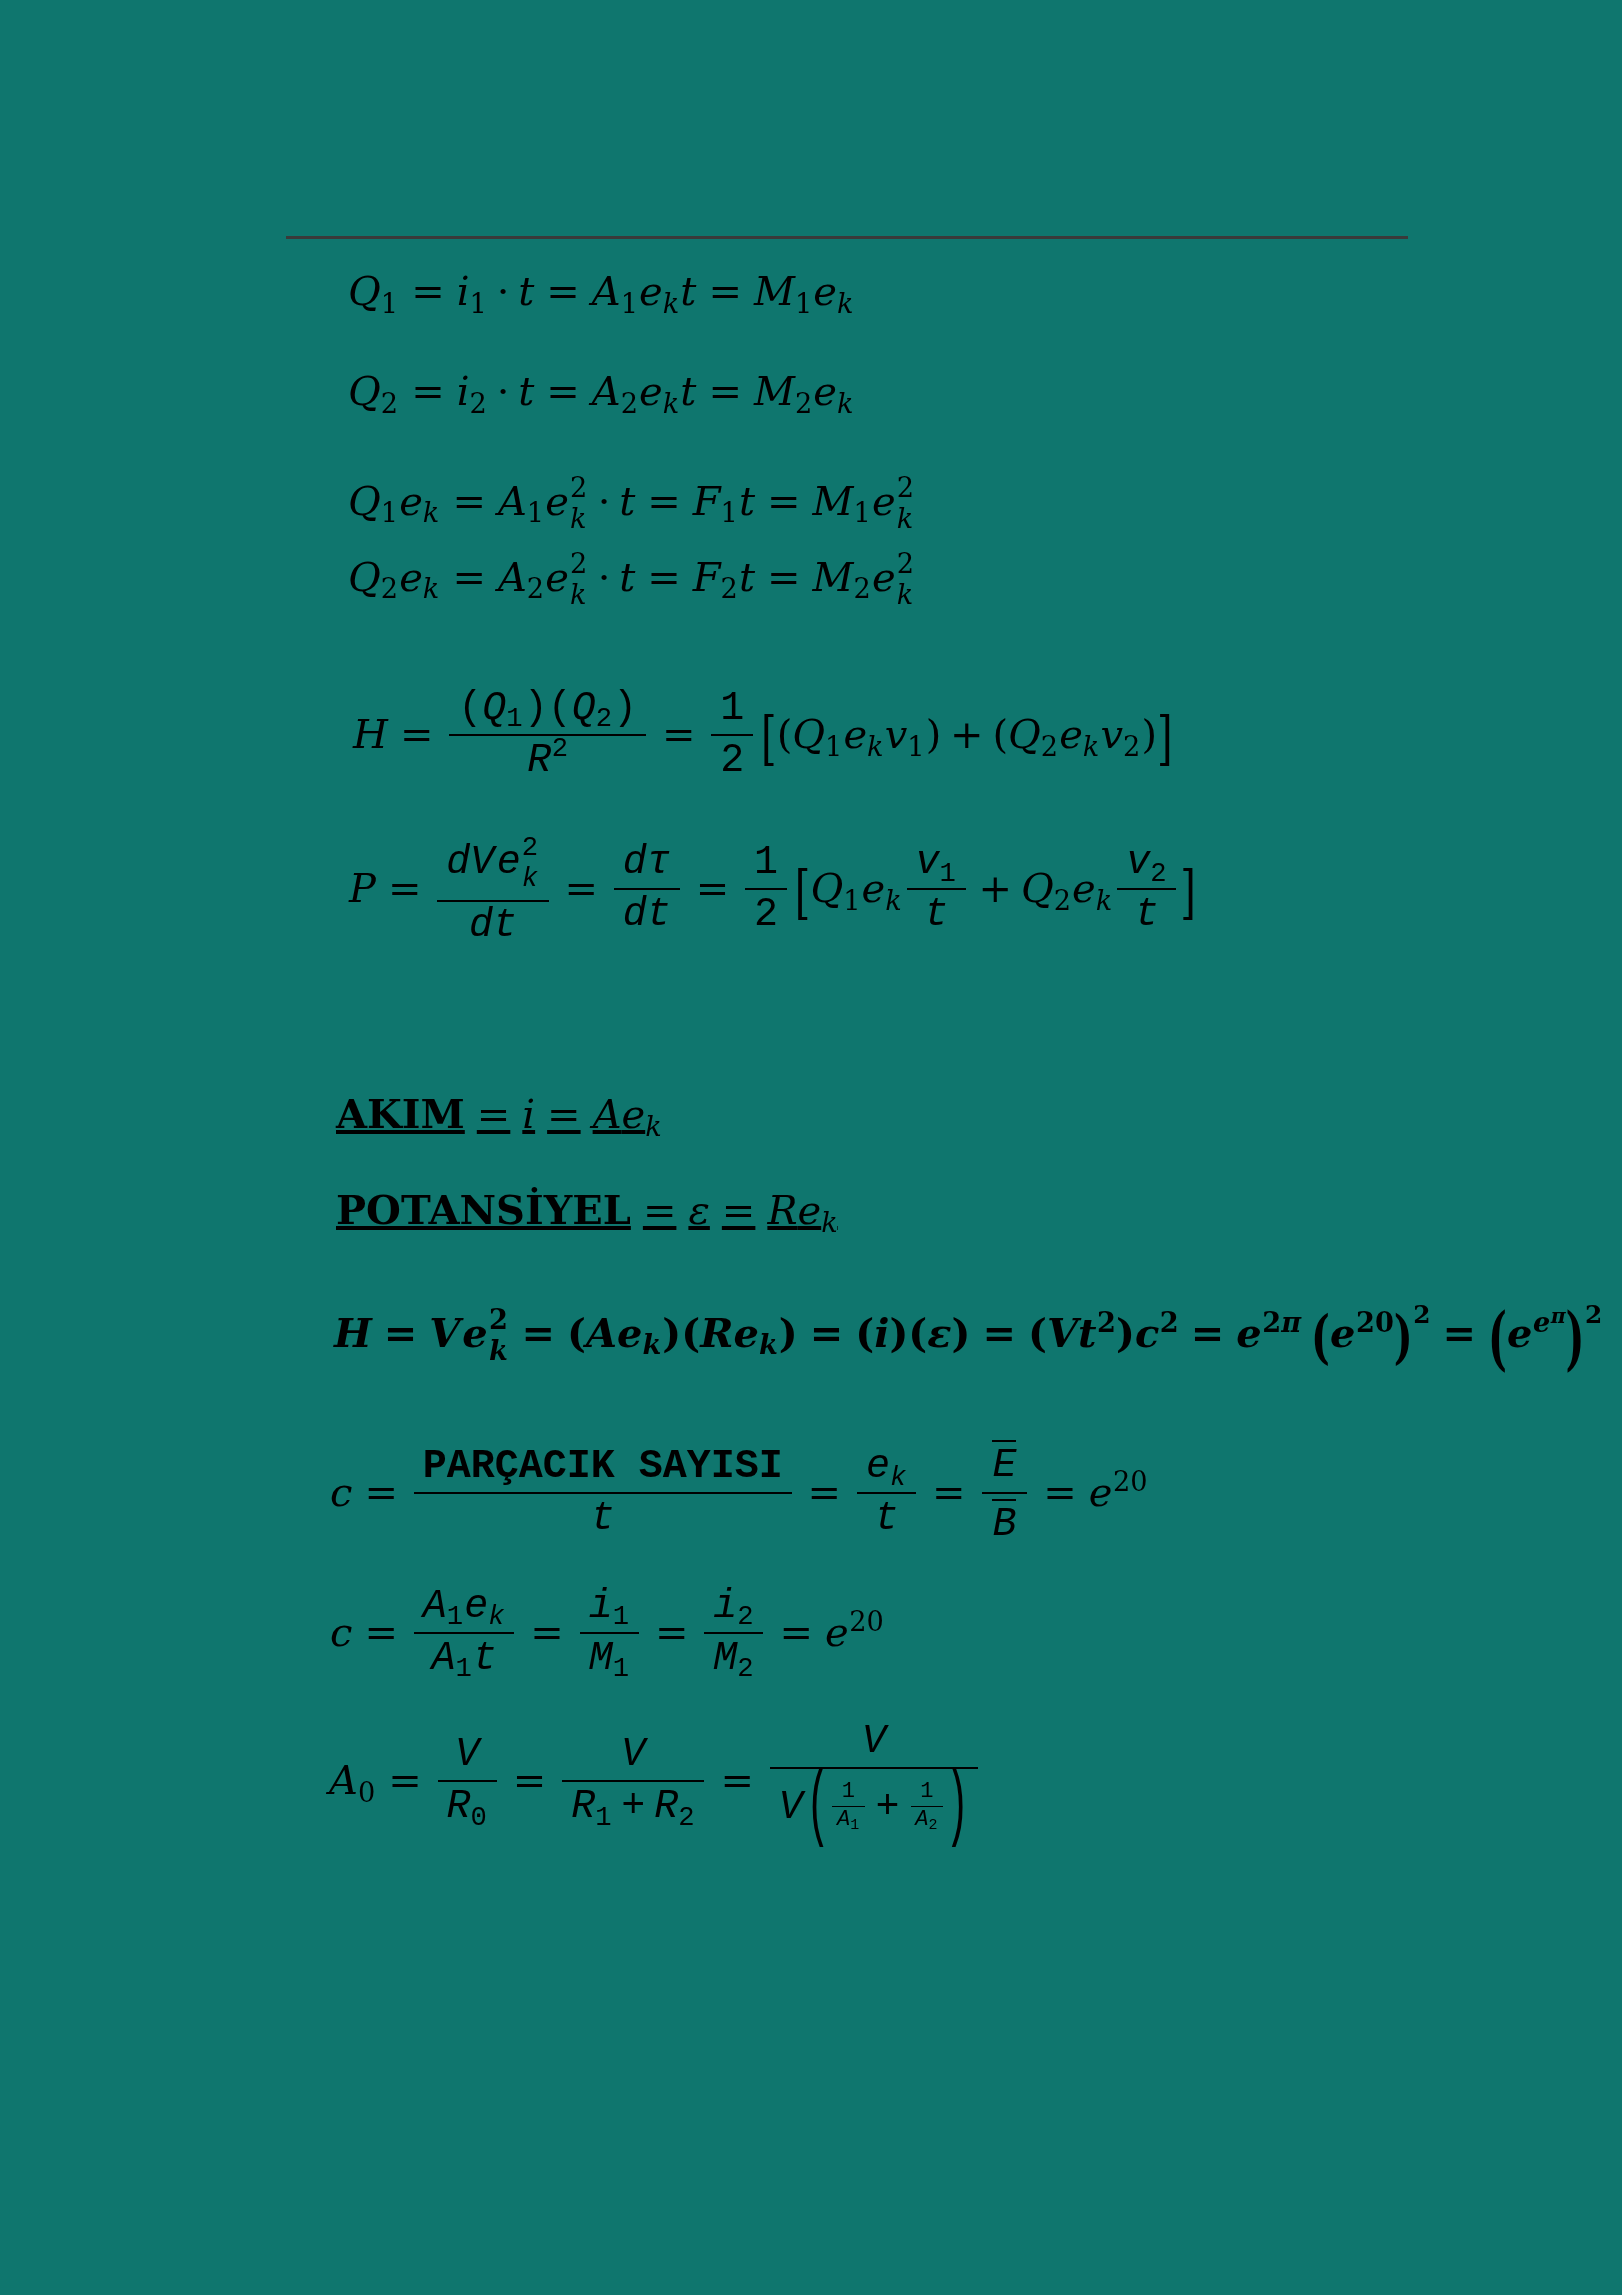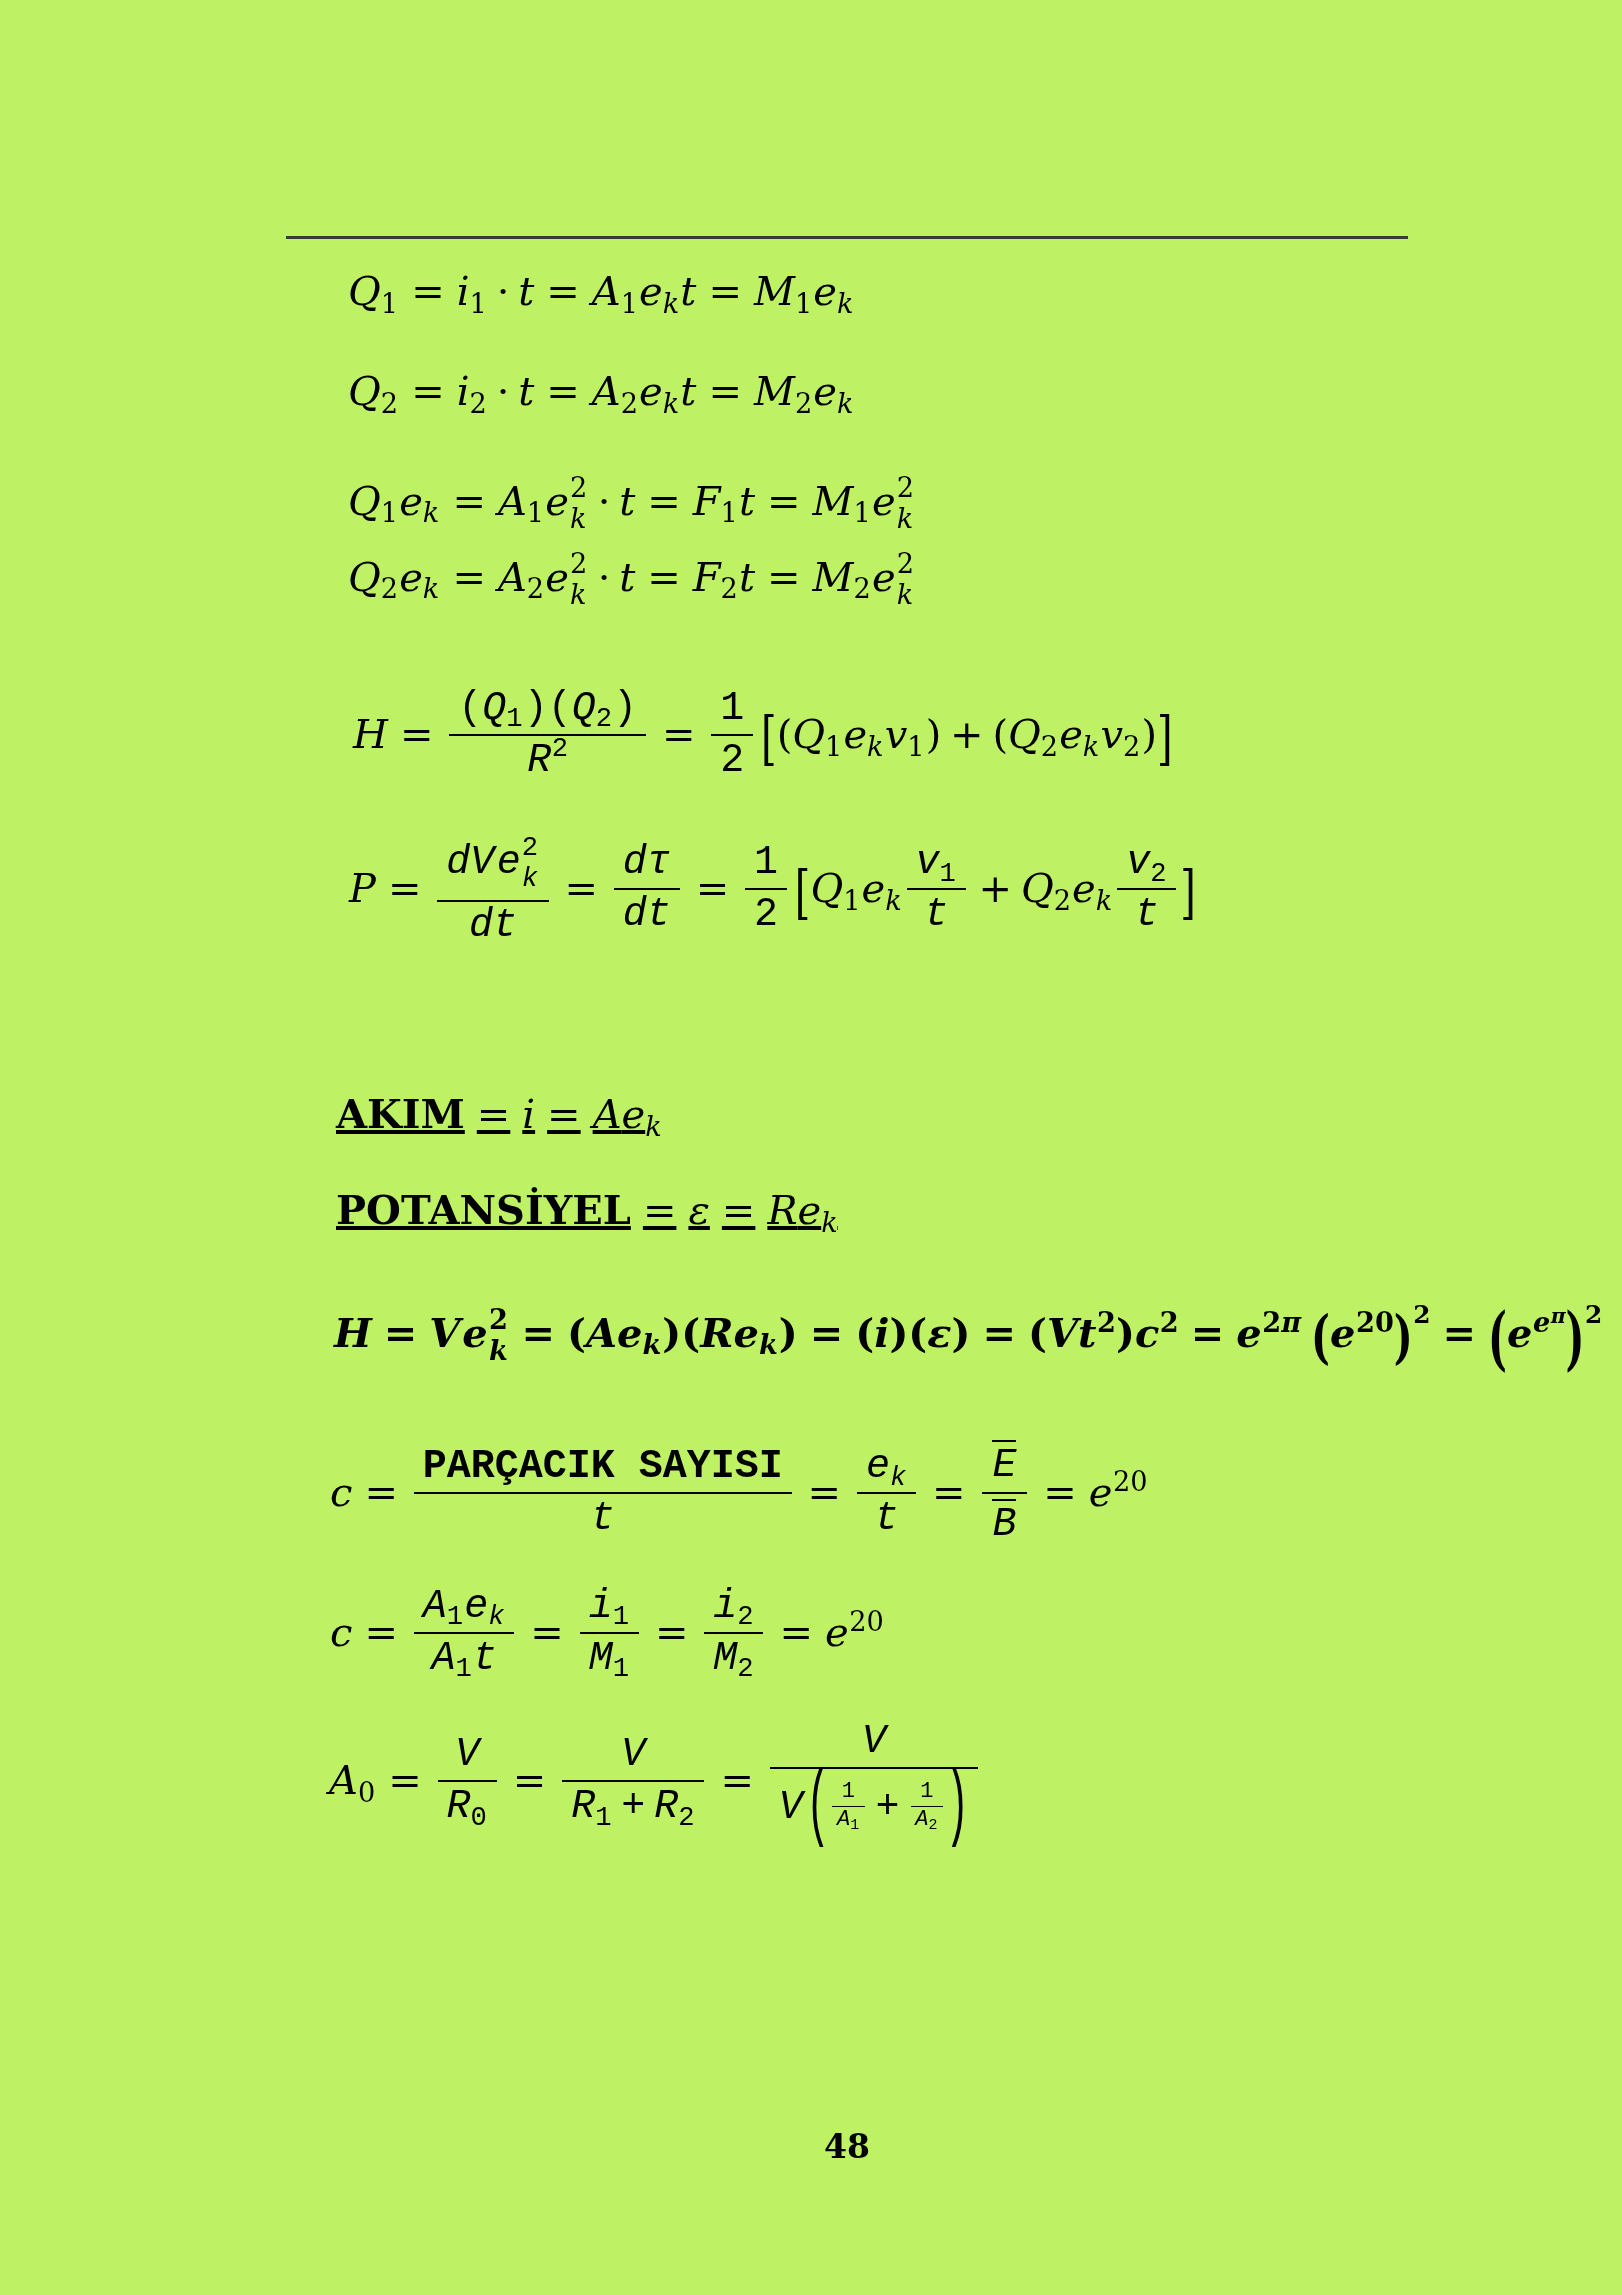--- a/index.html
+++ b/index.html
@@ -1,20 +1,20 @@
 <!DOCTYPE html>
 <html style="font-size:11px"><head>
 <meta charset="utf-8">
 <style>
   html,body{margin:0;padding:0;background:#ffffff;}
   .page{
     position:relative;
     width:1623px;
     height:2295px;
-    background:#bef264;
+    background:#0f766e;
     overflow:hidden;
     font-family:"DejaVu Serif","Liberation Serif",serif;
     color:#000;
   }
   .rule{
     position:absolute;
     left:286px;top:236px;
     width:1122px;height:2.7px;
     background:#3a3a3a;
   }
@@ -86,17 +86,14 @@
   <div class="math f6"><span class="tv">P</span><span class="to">=</span><span class="tfr"><span class="num"><span class="tv">d</span><span class="tv">V</span><span class="tgap" style="width: 0.06em; overflow: hidden;">&nbsp;</span><span class="tv">e</span><span class="tss"><span class="srow"><span class="tn">2</span></span><span class="srow"><span class="tv">k</span></span></span></span><span class="den"><span class="tv">d</span><span class="tv">t</span></span></span><span class="to">=</span><span class="tfr"><span class="num"><span class="tv">d</span><span class="tv">τ</span></span><span class="den"><span class="tv">d</span><span class="tv">t</span></span></span><span class="to">=</span><span class="tfr"><span class="num"><span class="tn">1</span></span><span class="den"><span class="tn">2</span></span></span><span class="tgap" style="width: 0.1em; overflow: hidden;">&nbsp;</span><span class="tpr"><span class="dlm dl2">[</span><span class="grp"><span class="tv">Q</span><span class="tsb"><span class="tn">1</span></span><span class="tv">e</span><span class="tsb"><span class="tv">k</span></span><span class="tfr"><span class="num"><span class="tv">v</span><span class="tsb"><span class="tn">1</span></span></span><span class="den"><span class="tv">t</span></span></span><span class="to bin">+</span><span class="tv">Q</span><span class="tsb"><span class="tn">2</span></span><span class="tv">e</span><span class="tsb"><span class="tv">k</span></span><span class="tfr"><span class="num"><span class="tv">v</span><span class="tsb"><span class="tn">2</span></span></span><span class="den"><span class="tv">t</span></span></span></span><span class="dlm dl2">]</span></span></div>
 
 
   <div class="math f8"><span class="tb">AKIM</span><span class="to">=</span><span class="tv">i</span><span class="to">=</span><span class="tv">A</span><span class="tv">e</span><span class="tsb"><span class="tv">k</span></span></div>
   <div class="math f9"><span class="tb">POTANSİYEL</span><span class="to">=</span><span class="tv">ε</span><span class="to">=</span><span class="tv">R</span><span class="tv">e</span><span class="tsb"><span class="tv">k</span></span></div>
   <div class="math f10"><span class="tv">H</span><span class="to">=</span><span class="tv">V</span><span class="tgap" style="width: 0.05em; overflow: hidden;">&nbsp;</span><span class="tv">e</span><span class="tss"><span class="srow"><span class="tn">2</span></span><span class="srow"><span class="tv">k</span></span></span><span class="to">=</span><span class="tpr"><span class="dlm dl1">(</span><span class="grp"><span class="tv">A</span><span class="tv">e</span><span class="tsb"><span class="tv">k</span></span></span><span class="dlm dl1">)</span></span><span class="tpr"><span class="dlm dl1">(</span><span class="grp"><span class="tv">R</span><span class="tv">e</span><span class="tsb"><span class="tv">k</span></span></span><span class="dlm dl1">)</span></span><span class="to">=</span><span class="tpr"><span class="dlm dl1">(</span><span class="grp"><span class="tv">i</span></span><span class="dlm dl1">)</span></span><span class="tpr"><span class="dlm dl1">(</span><span class="grp"><span class="tv">ε</span></span><span class="dlm dl1">)</span></span><span class="to">=</span><span class="tpr"><span class="dlm dl1">(</span><span class="grp"><span class="tv">V</span><span class="tv">t</span><span class="tsu"><span class="tn">2</span></span></span><span class="dlm dl1">)</span></span><span class="tv">c</span><span class="tsu"><span class="tn">2</span></span><span class="to">=</span><span class="tv">e</span><span class="tsu"><span class="tn">2</span><span class="tv">π</span></span><span class="tgap" style="width: 0.25em; overflow: hidden;">&nbsp;</span><span class="tpr"><span class="dlm dl2">(</span><span class="grp"><span class="tv">e</span><span class="tsu"><span class="tn">2</span><span class="tn">0</span></span></span><span class="dlm dl2">)</span><span class="tsu gsup"><span class="tn">2</span></span></span><span class="to">=</span><span class="tpr"><span class="dlm dl3">(</span><span class="grp"><span class="tv">e</span><span class="tsu"><span class="tv">e</span><span class="tsu"><span class="tv">π</span></span></span></span><span class="dlm dl3">)</span><span class="tsu gsup"><span class="tn">2</span></span></span></div>
   <div class="math f11"><span class="tv">c</span><span class="to">=</span><span class="tfr"><span class="num"><span class="tb">PARÇACIK SAYISI</span></span><span class="den"><span class="tv">t</span></span></span><span class="to">=</span><span class="tfr"><span class="num"><span class="tv">e</span><span class="tsb"><span class="tv">k</span></span></span><span class="den"><span class="tv">t</span></span></span><span class="to">=</span><span class="tfr"><span class="num"><span class="tov"><span class="tv">E</span></span></span><span class="den"><span class="tov"><span class="tv">B</span></span></span></span><span class="to">=</span><span class="tv">e</span><span class="tsu"><span class="tn">2</span><span class="tn">0</span></span></div>
   <div class="math f12"><span class="tv">c</span><span class="to">=</span><span class="tfr"><span class="num"><span class="tv">A</span><span class="tsb"><span class="tn">1</span></span><span class="tv">e</span><span class="tsb"><span class="tv">k</span></span></span><span class="den"><span class="tv">A</span><span class="tsb"><span class="tn">1</span></span><span class="tv">t</span></span></span><span class="to">=</span><span class="tfr"><span class="num"><span class="tv">i</span><span class="tsb"><span class="tn">1</span></span></span><span class="den"><span class="tv">M</span><span class="tsb"><span class="tn">1</span></span></span></span><span class="to">=</span><span class="tfr"><span class="num"><span class="tv">i</span><span class="tsb"><span class="tn">2</span></span></span><span class="den"><span class="tv">M</span><span class="tsb"><span class="tn">2</span></span></span></span><span class="to">=</span><span class="tv">e</span><span class="tsu"><span class="tn">2</span><span class="tn">0</span></span></div>
   <div class="math f13"><span class="tv">A</span><span class="tsb"><span class="tn">0</span></span><span class="to">=</span><span class="tfr"><span class="num"><span class="tv">V</span></span><span class="den"><span class="tv">R</span><span class="tsb"><span class="tn">0</span></span></span></span><span class="to">=</span><span class="tfr"><span class="num"><span class="tv">V</span></span><span class="den"><span class="tv">R</span><span class="tsb"><span class="tn">1</span></span><span class="to bin">+</span><span class="tv">R</span><span class="tsb"><span class="tn">2</span></span></span></span><span class="to">=</span><span class="tfr"><span class="num"><span class="tv">V</span></span><span class="den"><span class="tv">V</span><span class="tgap" style="width: 0.08em; overflow: hidden;">&nbsp;</span><span class="tpr"><span class="dlm dl4">(</span><span class="grp"><span class="tfr sm"><span class="num"><span class="tn">1</span></span><span class="den"><span class="tv">A</span><span class="tsb"><span class="tn">1</span></span></span></span><span class="to bin">+</span><span class="tfr sm"><span class="num"><span class="tn">1</span></span><span class="den"><span class="tv">A</span><span class="tsb"><span class="tn">2</span></span></span></span></span><span class="dlm dl4">)</span></span></span></span></div>
 
-  <div class="pageno">
-    <span>48</span>
-  </div>
 </div>
 
 
 </body></html>

